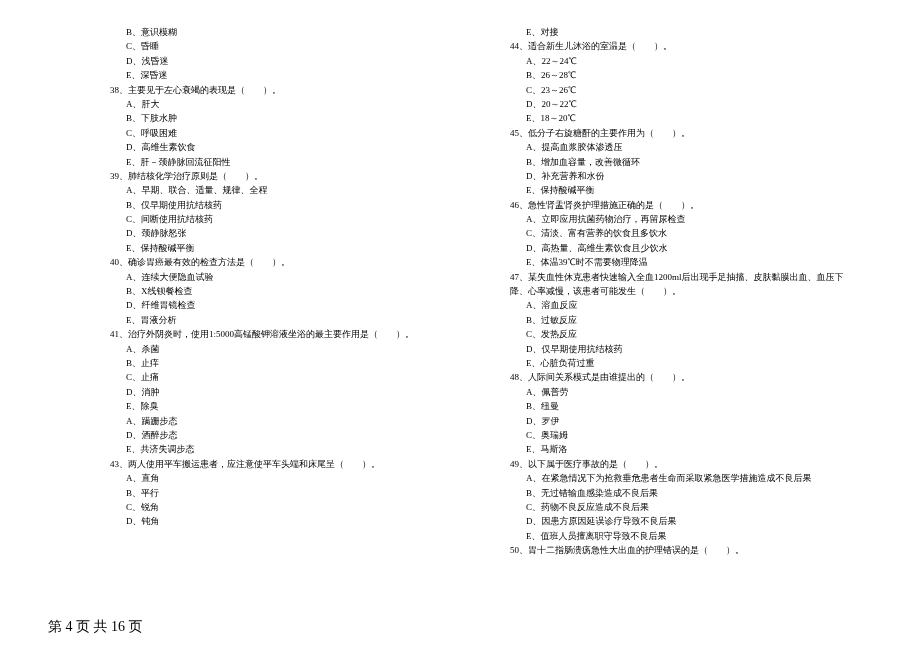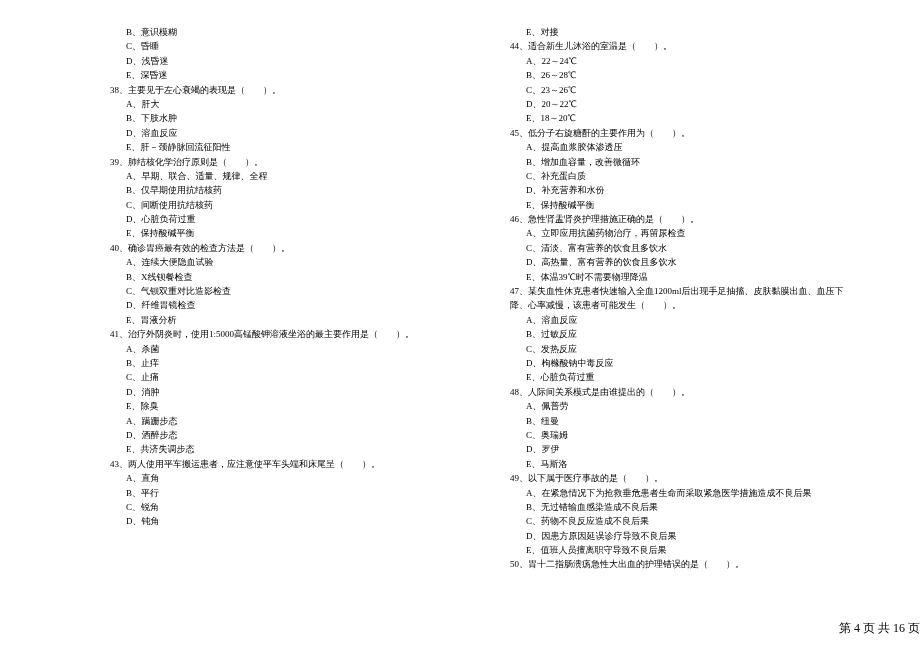--- a/index.html
+++ b/index.html
@@ -29,51 +29,52 @@
       padding-left: 16px;
     }
     .question {
       padding-left: 0;
     }
     .footer {
       position: absolute;
       bottom: 12px;
       left: 0;
       width: 100%;
-      text-align: right;
-      font-size: 12px;
+      text-align: left;
+      font-size: 14px;
+      padding-left: 48px;
     }
   </style>
 </head>
 <body>
 
 <div class="page">
   <div class="column">
     <div class="option">B、意识模糊</div>
     <div class="option">C、昏睡</div>
     <div class="option">D、浅昏迷</div>
     <div class="option">E、深昏迷</div>
 
     <div class="question">38、主要见于左心衰竭的表现是（　　）。</div>
     <div class="option">A、肝大</div>
     <div class="option">B、下肢水肿</div>
-    <div class="option">D、溶血反应</div>
+    <div class="option">C、呼吸困难</div>
+    <div class="option">D、高维生素饮食</div>
     <div class="option">E、肝－颈静脉回流征阳性</div>
 
     <div class="question">39、肺结核化学治疗原则是（　　）。</div>
     <div class="option">A、早期、联合、适量、规律、全程</div>
     <div class="option">B、仅早期使用抗结核药</div>
     <div class="option">C、间断使用抗结核药</div>
-    <div class="option">D、心脏负荷过重</div>
+    <div class="option">D、颈静脉怒张</div>
     <div class="option">E、保持酸碱平衡</div>
 
     <div class="question">40、确诊胃癌最有效的检查方法是（　　）。</div>
     <div class="option">A、连续大便隐血试验</div>
     <div class="option">B、X线钡餐检查</div>
-    <div class="option">C、气钡双重对比造影检查</div>
     <div class="option">D、纤维胃镜检查</div>
     <div class="option">E、胃液分析</div>
 
     <div class="question">41、治疗外阴炎时，使用1:5000高锰酸钾溶液坐浴的最主要作用是（　　）。</div>
     <div class="option">A、杀菌</div>
     <div class="option">B、止痒</div>
     <div class="option">C、止痛</div>
     <div class="option">D、消肿</div>
     <div class="option">E、除臭</div>
 
@@ -94,42 +95,41 @@
     <div class="question">44、适合新生儿沐浴的室温是（　　）。</div>
     <div class="option">A、22～24℃</div>
     <div class="option">B、26～28℃</div>
     <div class="option">C、23～26℃</div>
     <div class="option">D、20～22℃</div>
     <div class="option">E、18～20℃</div>
 
     <div class="question">45、低分子右旋糖酐的主要作用为（　　）。</div>
     <div class="option">A、提高血浆胶体渗透压</div>
     <div class="option">B、增加血容量，改善微循环</div>
-    <div class="option">C、补充蛋白质</div>
     <div class="option">D、补充营养和水份</div>
     <div class="option">E、保持酸碱平衡</div>
 
     <div class="question">46、急性肾盂肾炎护理措施正确的是（　　）。</div>
     <div class="option">A、立即应用抗菌药物治疗，再留尿检查</div>
     <div class="option">C、清淡、富有营养的饮食且多饮水</div>
-    <div class="option">D、高热量、富有营养的饮食且多饮水</div>
+    <div class="option">D、高热量、高维生素饮食且少饮水</div>
     <div class="option">E、体温39℃时不需要物理降温</div>
 
     <div class="question">47、某失血性休克患者快速输入全血1200ml后出现手足抽搐、皮肤黏膜出血、血压下降、心率减慢，该患者可能发生（　　）。</div>
     <div class="option">A、溶血反应</div>
     <div class="option">B、过敏反应</div>
     <div class="option">C、发热反应</div>
-    <div class="option">D、枸橼酸钠中毒反应</div>
+    <div class="option">D、仅早期使用抗结核药</div>
     <div class="option">E、心脏负荷过重</div>
 
     <div class="question">48、人际间关系模式是由谁提出的（　　）。</div>
     <div class="option">A、佩普劳</div>
     <div class="option">B、纽曼</div>
+    <div class="option">D、罗伊</div>
     <div class="option">C、奥瑞姆</div>
-    <div class="option">D、罗伊</div>
     <div class="option">E、马斯洛</div>
 
     <div class="question">49、以下属于医疗事故的是（　　）。</div>
     <div class="option">A、在紧急情况下为抢救垂危患者生命而采取紧急医学措施造成不良后果</div>
     <div class="option">B、无过错输血感染造成不良后果</div>
     <div class="option">C、药物不良反应造成不良后果</div>
     <div class="option">D、因患方原因延误诊疗导致不良后果</div>
     <div class="option">E、值班人员擅离职守导致不良后果</div>
 
     <div class="question">50、胃十二指肠溃疡急性大出血的护理错误的是（　　）。</div>

